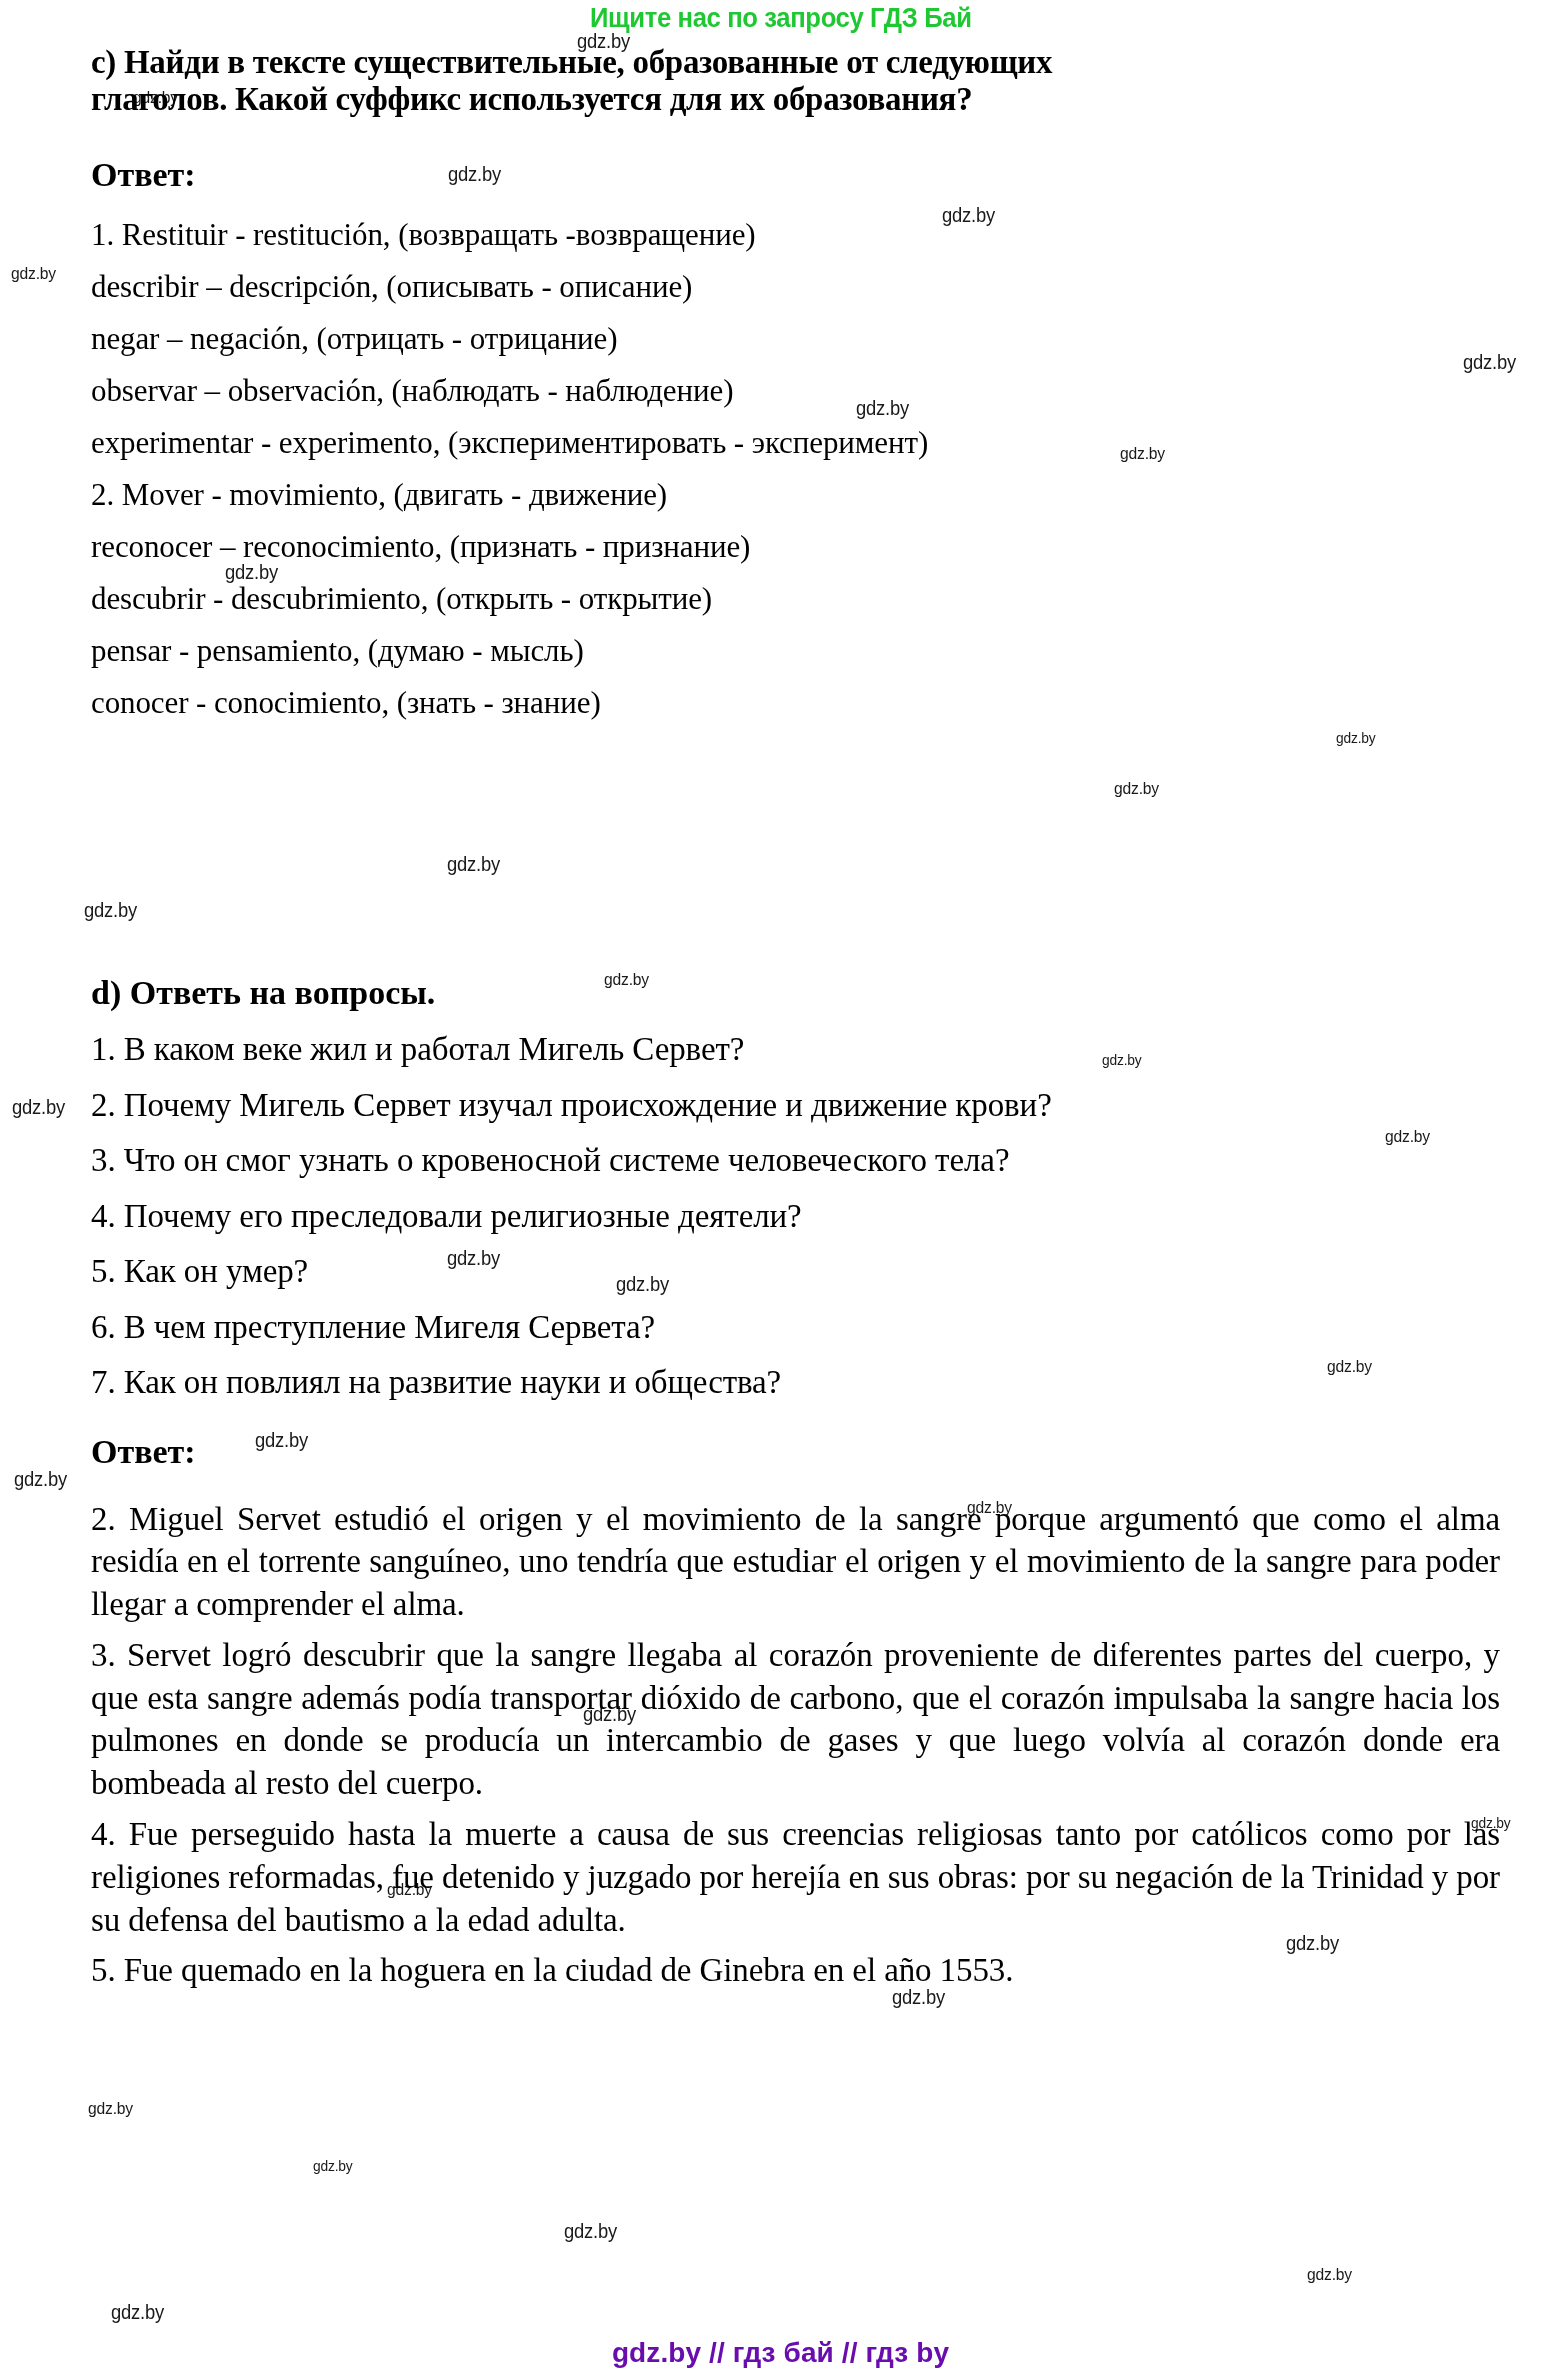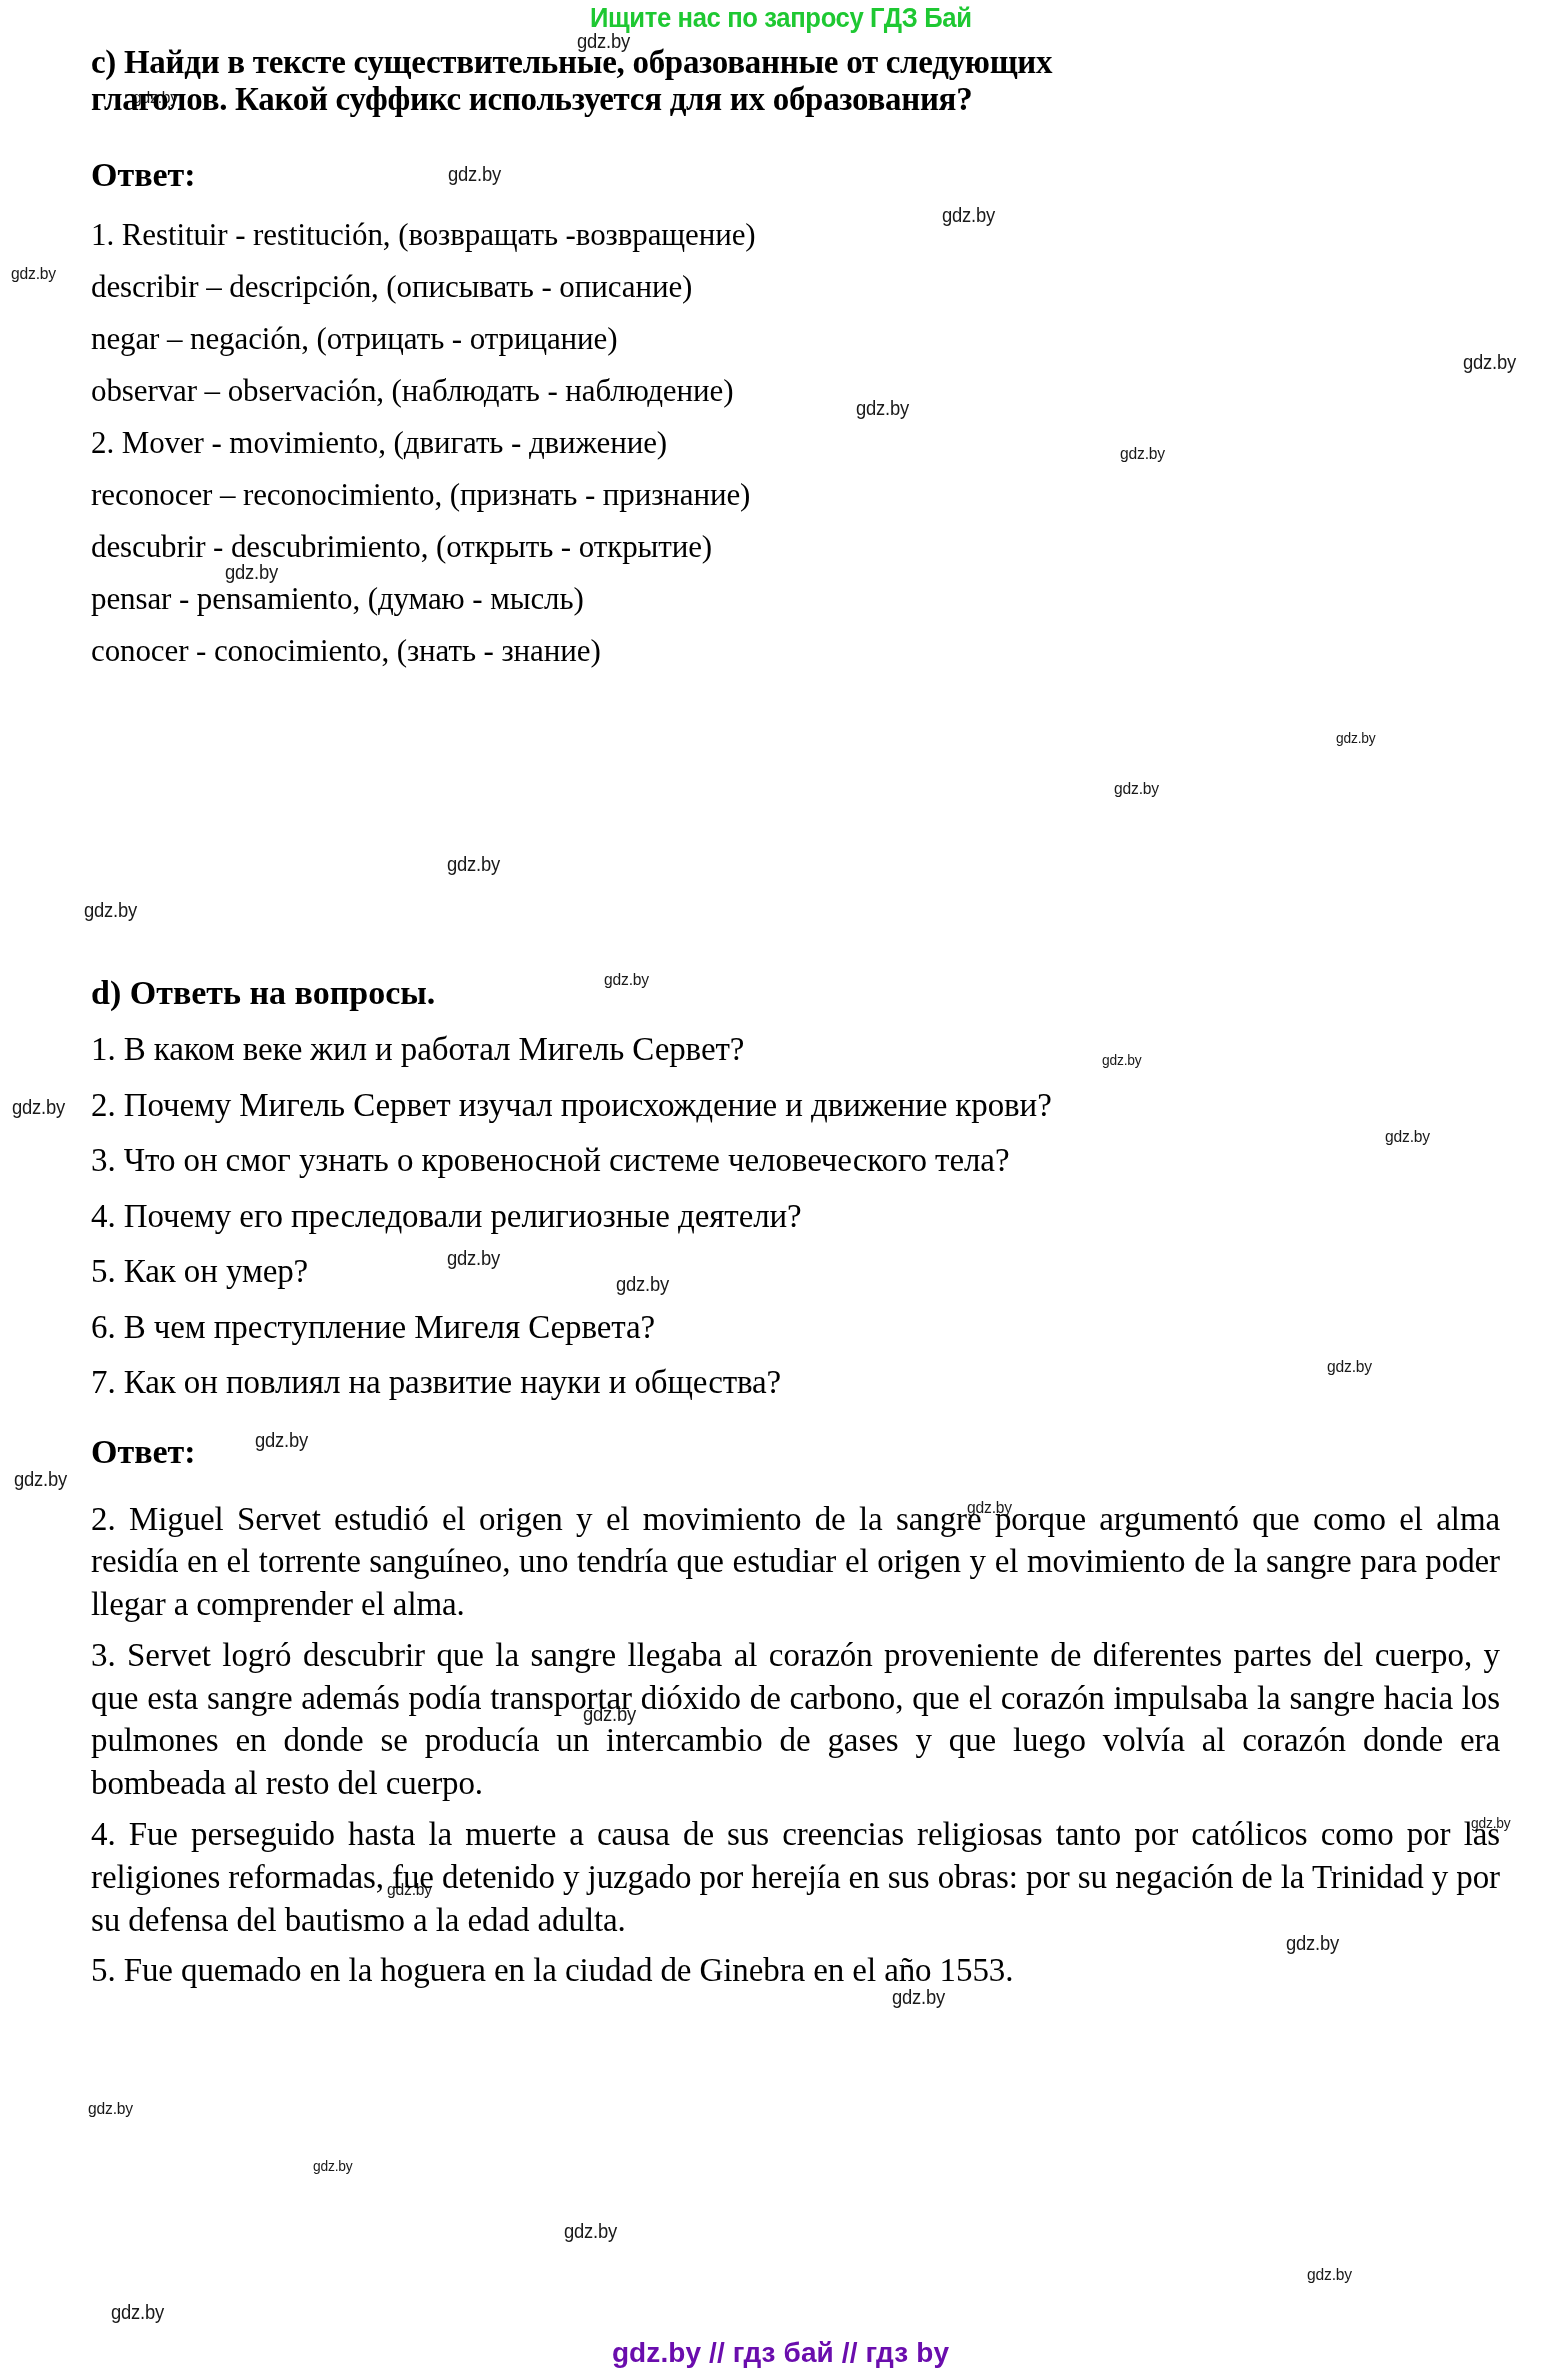--- a/index.html
+++ b/index.html
@@ -191,20 +191,21 @@
     <div class="blk" style="top:156px;" data-name="section-c-answer-label">Ответ:</div>
     <style>
       [data-name="section-c-answer-label"]{font-size:34px;font-weight:700;line-height:1.1;}
     </style>
 
     <div class="blk" style="top:219px;" data-name="section-c-group-1">
       <div class="line" style="margin-top:0;" data-name="verb-pair-line">1. Restituir - restitución, (возвращать -возвращение)</div>
       <div class="line" data-name="verb-pair-line">describir – descripción, (описывать - описание)</div>
       <div class="line" data-name="verb-pair-line">negar – negación, (отрицать - отрицание)</div>
       <div class="line" data-name="verb-pair-line">observar – observación, (наблюдать - наблюдение)</div>
+      <div class="line" data-name="verb-pair-line">experimentar - experimento, (экспериментировать - эксперимент)</div>
       <div class="line" data-name="verb-pair-line">2. Mover - movimiento, (двигать - движение)</div>
       <div class="line" data-name="verb-pair-line">reconocer – reconocimiento, (признать - признание)</div>
       <div class="line" data-name="verb-pair-line">descubrir - descubrimiento, (открыть - открытие)</div>
       <div class="line" data-name="verb-pair-line">pensar - pensamiento, (думаю - мысль)</div>
       <div class="line" data-name="verb-pair-line">conocer - conocimiento, (знать - знание)</div>
     </div>
 
     <div class="blk" style="top:974px;" data-name="section-d-heading">
       <div class="sub-hd" data-name="section-d-heading-text">d) Ответь на вопросы.</div>
     </div>

